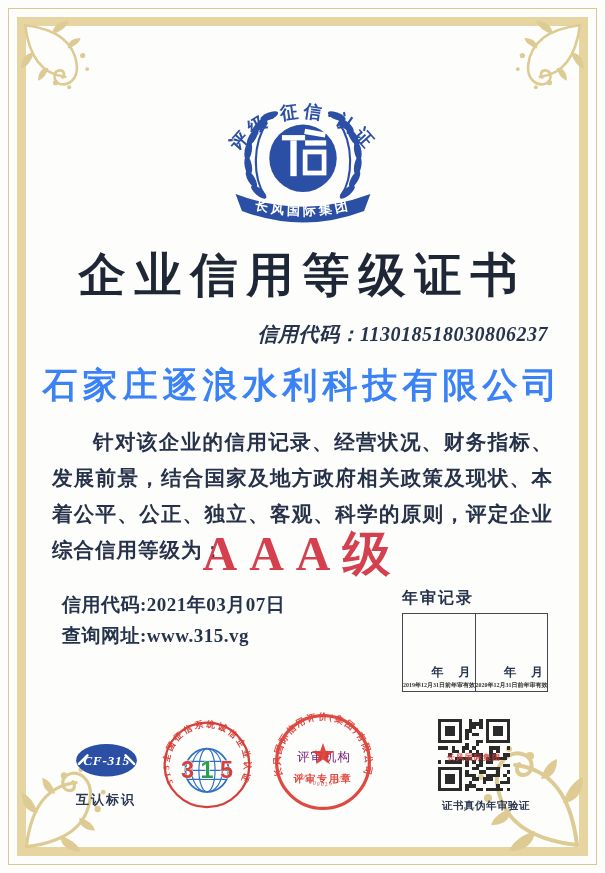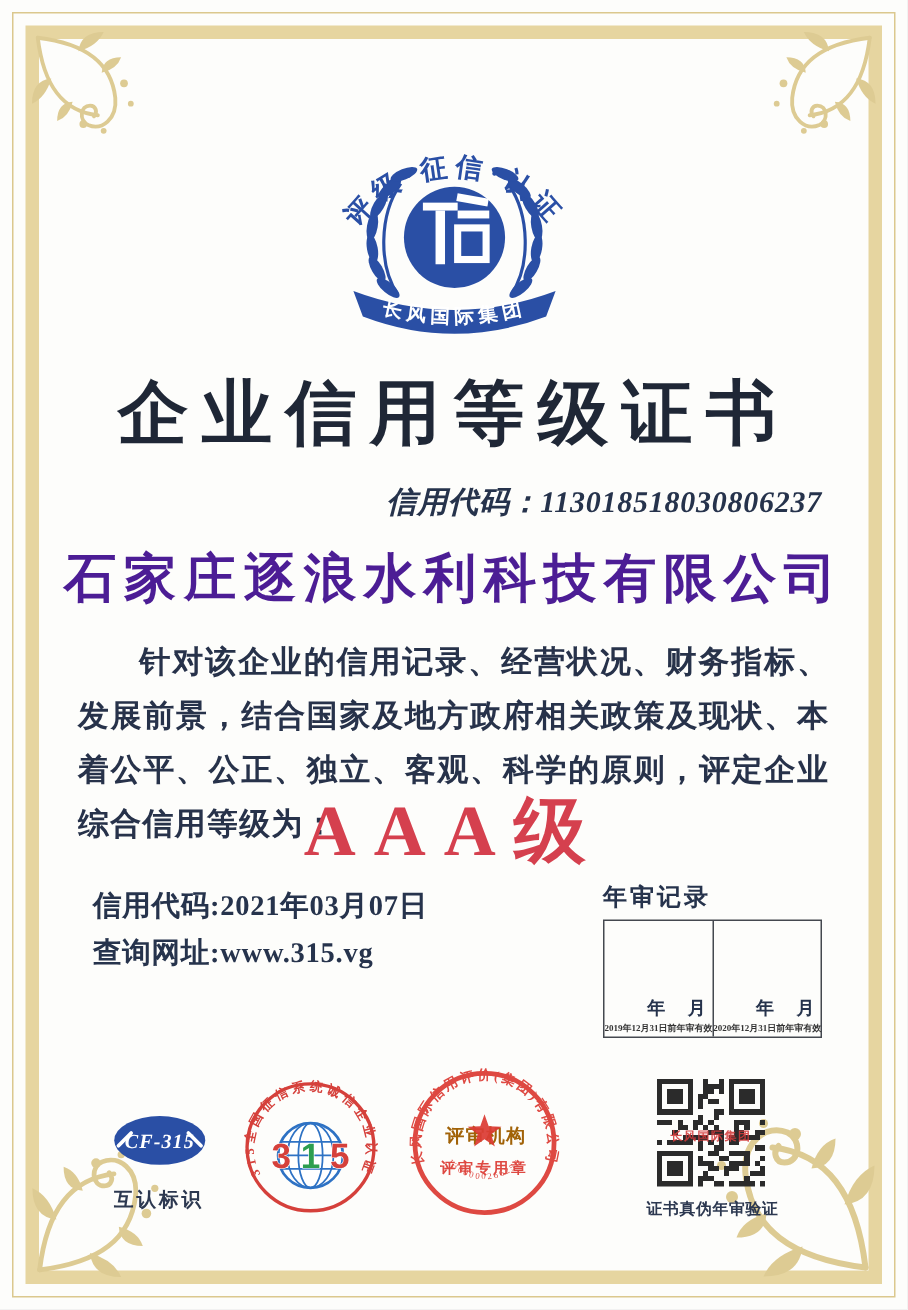--- a/index.html
+++ b/index.html
@@ -20,21 +20,21 @@
     position:absolute;left:0;right:0;top:244px;text-align:center;
     font-size:47px;font-weight:bold;letter-spacing:9px;color:#1f2736;
   }
   .credit-code{
     position:absolute;right:57px;top:321px;
     font-size:20px;font-weight:bold;color:#26334c;letter-spacing:.5px;font-style:italic;
   }
   .company{
     position:absolute;left:0;right:0;top:362px;text-align:center;
     font-family:"Liberation Sans","DejaVu Sans",sans-serif;
-    font-size:35px;font-weight:bold;letter-spacing:5px;color:#4c1d95;
+    font-size:35px;font-weight:bold;letter-spacing:5px;color:#3b82f6;
   }
   .body-par{
     position:absolute;left:52px;width:501px;top:424px;
     font-size:20.5px;font-weight:600;line-height:36px;letter-spacing:1px;
     text-align:justify;text-indent:2em;color:#27324a;
   }
   .rating{
     position:absolute;left:0;right:0;top:522px;text-align:center;
     font-size:48px;font-weight:bold;letter-spacing:12px;color:#d5404e;
   }
@@ -50,27 +50,27 @@
   .ann-cell + .ann-cell{border-left:1px solid #44484f;}
   .ym{position:absolute;left:0;right:4px;bottom:10px;display:flex;justify-content:flex-end;gap:15px;
       font-size:12px;font-weight:bold;color:#26334c;}
   .ann-foot{position:absolute;left:0;right:0;bottom:1px;text-align:center;
       font-size:6px;font-weight:bold;color:#333;white-space:nowrap;letter-spacing:0;}
   
   .cf-badge{position:absolute;left:64px;top:737px;}
   .cf-label{position:absolute;left:62px;top:791px;width:88px;text-align:center;
       font-size:13px;font-weight:bold;color:#2c3850;letter-spacing:2px;}
   .globe-seal{position:absolute;left:162px;top:718px;}
-  .printed-org{position:absolute;left:297px;top:749px;font-size:12.5px;font-weight:bold;
-      color:#a16207;letter-spacing:1px;z-index:1;}
+  .printed-org{position:absolute;left:297px;top:749px;font-size:12.5px;font-weight:normal;
+      color:#701a75;letter-spacing:1px;z-index:1;}
   .company-seal{position:absolute;left:273px;top:712px;opacity:.93;z-index:2;}
   .qr-wrap{position:absolute;left:438px;top:719px;width:72px;height:72px;}
   .qr-overlay{position:absolute;left:-6px;right:-6px;top:33px;text-align:center;
       font-size:8px;font-weight:bold;color:rgba(211,58,58,.88);letter-spacing:1px;z-index:2;}
-  .qr-label{position:absolute;left:420px;top:799px;width:110px;text-align:center;
+  .qr-label{position:absolute;left:420px;top:799px;width:110px;text-align:right;
       font-size:10.5px;font-weight:bold;color:#2c3850;letter-spacing:.5px;}
 </style>
 </head>
 <body>
 
 <div id="cert">
 
   <svg width="0" height="0" style="position:absolute">
     <defs>
       <symbol id="flourish" viewBox="0 0 130 130">

